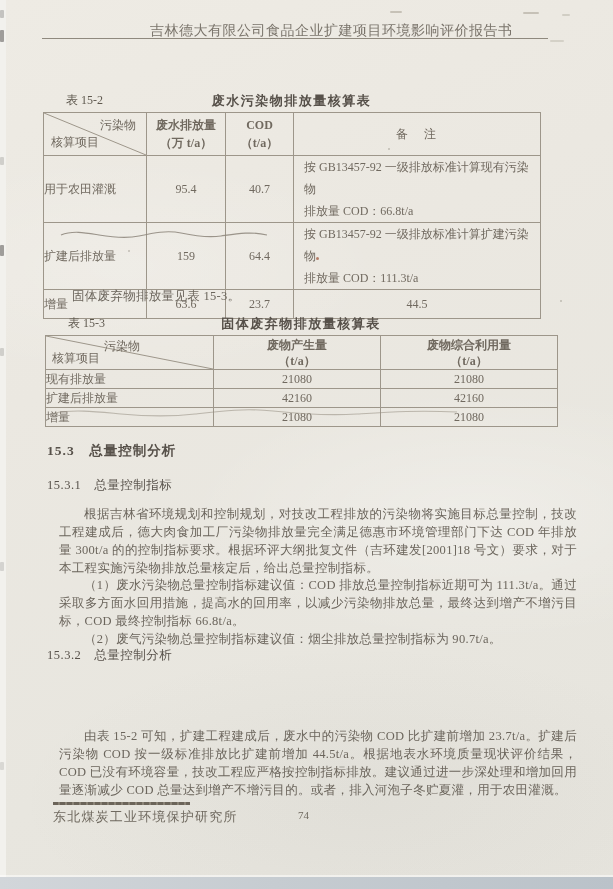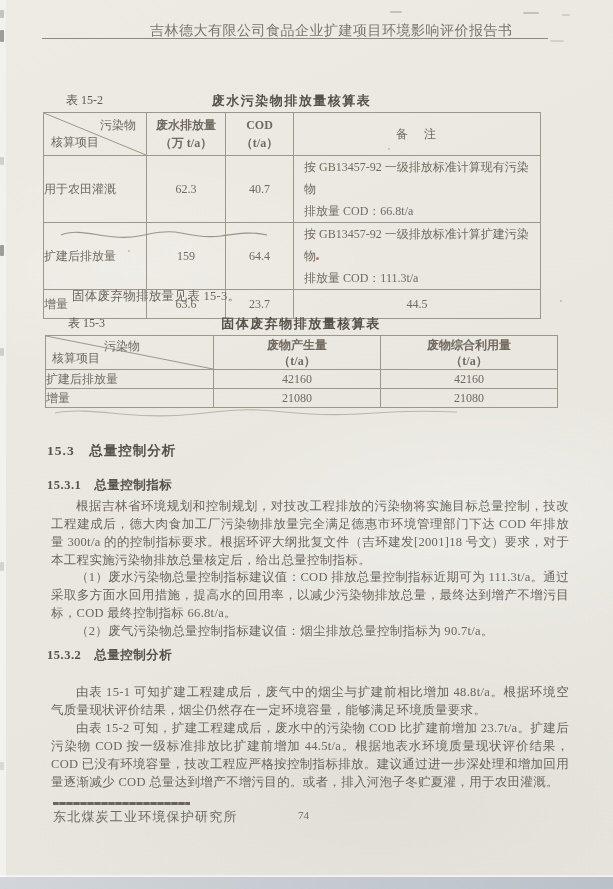--- a/index.html
+++ b/index.html
@@ -42,25 +42,25 @@
   td.note div{line-height:22px; padding-left:10px; padding-right:4px; text-align:left;}
   td.notehdr{text-align:center; letter-spacing:2px;}
 
   td.diag{position:relative;}
   td.diag svg{position:absolute; left:0; top:0; width:100%; height:100%;}
   .diag-top{position:absolute; top:4px; right:10px; font-size:12px;}
   .diag-bottom{position:absolute; bottom:4px; left:7px; font-size:12px;}
   .t3 .diag-top{top:2px; right:auto; left:58px;}
   .t3 .diag-bottom{bottom:2px; left:6px;}
 
-  .bodytext{position:absolute; left:47px; width:518px; margin:4px; font-size:12.5px;
+  .bodytext{position:absolute; left:47px; width:518px; margin:12px; font-size:12.5px;
     line-height:18px; text-align:justify; text-indent:2em; letter-spacing:.3px; color:#6b655c;font-family:Liberation Serif, serif;}
   .h1{position:absolute; left:47px; margin:0; font-size:13.5px; font-weight:bold;
     letter-spacing:1px; color:#57514a;}
-  .h2{position:absolute; left:47px; margin:0; font-size:12.5px; font-weight:bold;
+  .h2{position:absolute; left:47px; margin:0; font-size:12.5px; font-weight:normal;
     letter-spacing:.5px; color:#57514a;}
   .intro-line{position:absolute; left:47px; width:518px; margin:0; font-size:12.5px;
     text-indent:2em; color:#6b655c; letter-spacing:.3px;}
 
   .wavy{position:absolute; pointer-events:none;}
   .red-dot{position:absolute; width:3px; height:3px; border-radius:50%; background:#a05a40; opacity:.75;}
 
   .footer-rule{position:absolute; left:53px; top:802px; width:137px; height:3px;
     background:repeating-linear-gradient(90deg,#6b6459 0 5px,#8a8376 5px 7px);}
   .footer-org{position:absolute; left:53px; top:808px; font-size:13px; letter-spacing:1.2px; color:#6f695f;}
@@ -117,21 +117,21 @@
         <div>（万 t/a）</div>
       </td>
       <td class="hdrc">
         <div>COD</div>
         <div>（t/a）</div>
       </td>
       <td class="notehdr">备　注</td>
     </tr>
     <tr style="height:46px">
       <td class="item">用于农田灌溉</td>
-      <td class="num">62.3</td>
+      <td class="num">95.4</td>
       <td class="num">40.7</td>
       <td class="note">
         <div>按 GB13457-92 一级排放标准计算现有污染物</div>
         <div>排放量 COD：66.8t/a</div>
       </td>
     </tr>
     <tr style="height:45px">
       <td class="item">扩建后排放量</td>
       <td class="num">159</td>
       <td class="num">64.4</td>
@@ -179,20 +179,25 @@
       <td class="hdrc" style="line-height:16px">
         <div>废物产生量</div>
         <div>（t/a）</div>
       </td>
       <td class="hdrc" style="line-height:16px">
         <div>废物综合利用量</div>
         <div>（t/a）</div>
       </td>
     </tr>
     <tr style="height:19px">
+      <td class="item">现有排放量</td>
+      <td class="num">21080</td>
+      <td class="num">21080</td>
+    </tr>
+    <tr style="height:19px">
       <td class="item">扩建后排放量</td>
       <td class="num">42160</td>
       <td class="num">42160</td>
     </tr>
     <tr style="height:19px">
       <td class="item">增量</td>
       <td class="num">21080</td>
       <td class="num">21080</td>
     </tr>
   </tbody>
@@ -201,20 +206,19 @@
   <svg class="wavy" style="left:52px;top:406px" width="410" height="12">
     <path d="M3,7 c 20,-4 44,-1 66,1 s 48,3 74,0 s 50,-6 78,-3 s 52,5 84,3 s 60,-4 100,-2" fill="none" stroke="#948d80" stroke-width="1.1" opacity="0.55"></path>
   </svg>
 
   <h2 class="h1" style="top:442px">15.3　总量控制分析</h2>
   <h3 class="h2" style="top:477px">15.3.1　总量控制指标</h3>
   <p class="bodytext" style="top:493px">根据吉林省环境规划和控制规划，对技改工程排放的污染物将实施目标总量控制，技改工程建成后，德大肉食加工厂污染物排放量完全满足德惠市环境管理部门下达 COD 年排放量 300t/a 的的控制指标要求。根据环评大纲批复文件（吉环建发[2001]18 号文）要求，对于本工程实施污染物排放总量核定后，给出总量控制指标。</p>
   <p class="bodytext" style="top:564px">（1）废水污染物总量控制指标建议值：COD 排放总量控制指标近期可为 111.3t/a。通过采取多方面水回用措施，提高水的回用率，以减少污染物排放总量，最终达到增产不增污目标，COD 最终控制指标 66.8t/a。</p>
   <p class="bodytext" style="top:618px">（2）废气污染物总量控制指标建议值：烟尘排放总量控制指标为 90.7t/a。</p>
   <h3 class="h2" style="top:647px">15.3.2　总量控制分析</h3>
-  <p class="bodytext" style="top:679px">由表 15-1 可知扩建工程建成后，废气中的烟尘与扩建前相比增加 48.8t/a。根据环境空气质量现状评价结果，烟尘仍然存在一定环境容量，能够满足环境质量要求。</p>
   <p class="bodytext" style="top:715px">由表 15-2 可知，扩建工程建成后，废水中的污染物 COD 比扩建前增加 23.7t/a。扩建后污染物 COD 按一级标准排放比扩建前增加 44.5t/a。根据地表水环境质量现状评价结果，COD 已没有环境容量，技改工程应严格按控制指标排放。建议通过进一步深处理和增加回用量逐渐减少 COD 总量达到增产不增污目的。或者，排入河泡子冬贮夏灌，用于农田灌溉。</p>
 
   <div class="footer-rule"></div>
   <div class="footer-org">东北煤炭工业环境保护研究所</div>
   <div class="footer-page">74</div>
 
 </div>
 
 </body></html>

